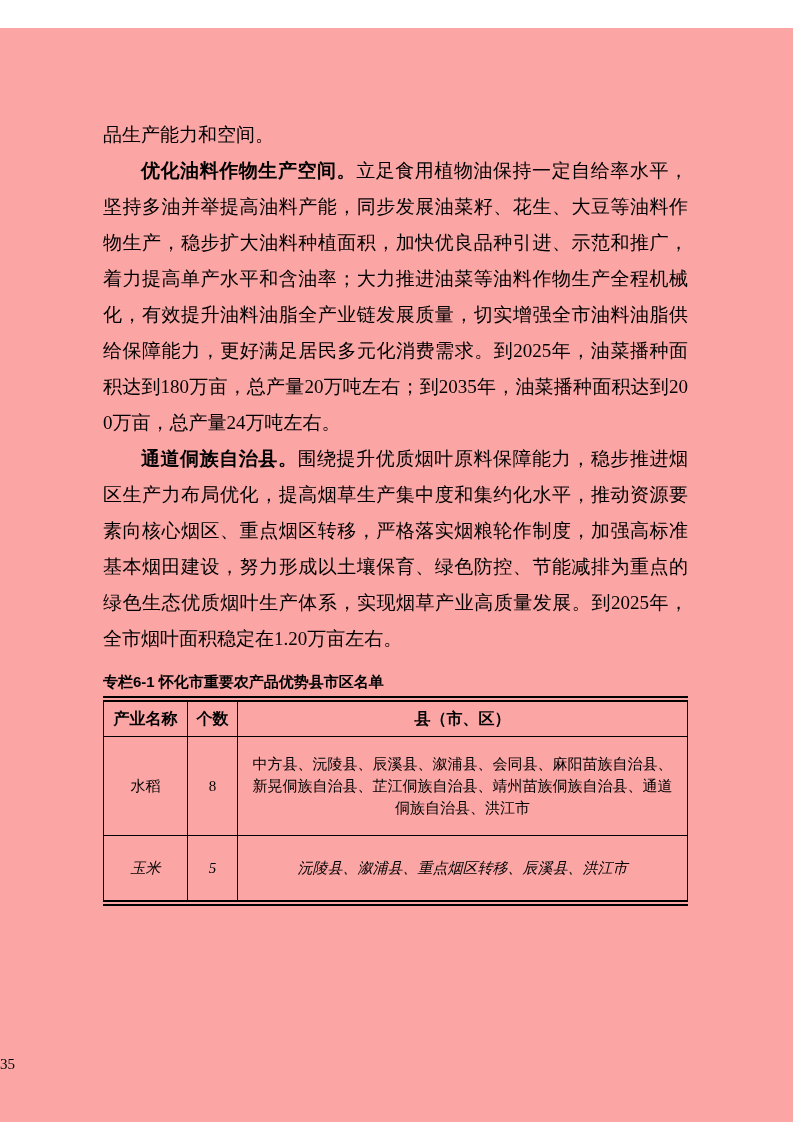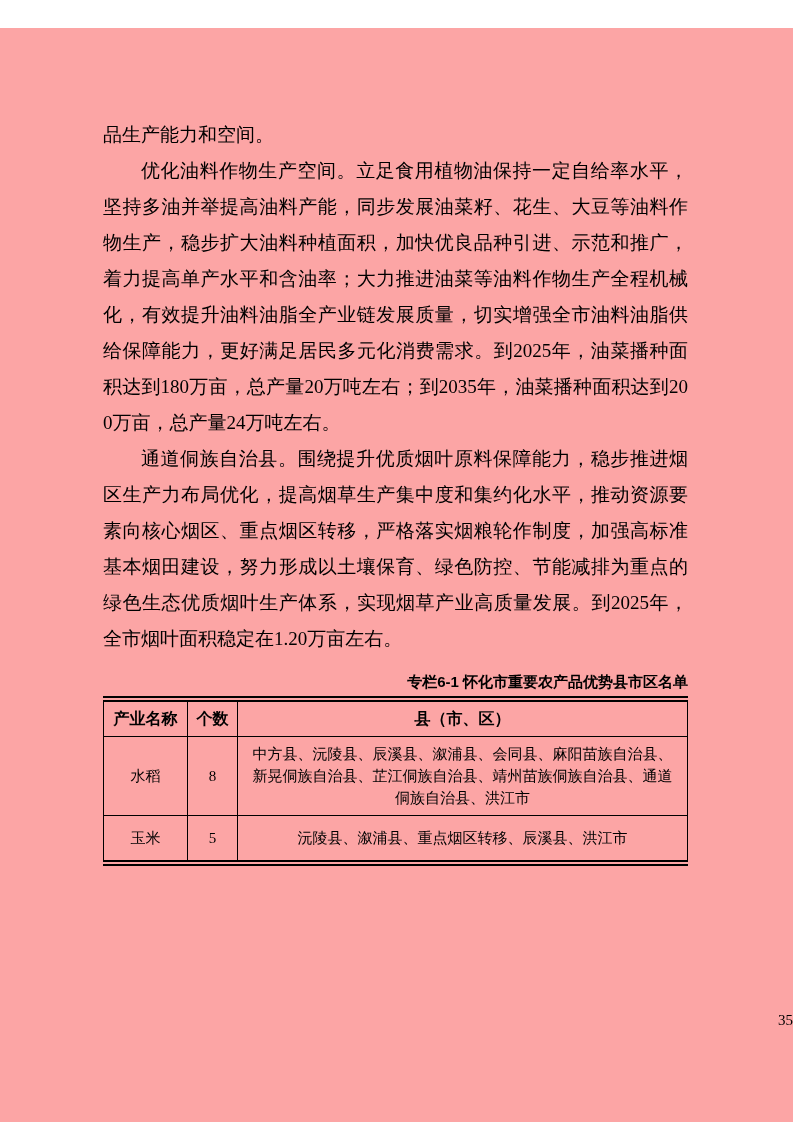--- a/index.html
+++ b/index.html
@@ -26,26 +26,26 @@
   .body-line, .para {
     margin: 0;
     font-size: 19px;
     line-height: 36px;
     text-align: justify;
     word-break: break-all;
   }
   .para { text-indent: 38px; }
   .no-indent { text-indent: 0; }
   .lead {
-    font-weight: normal;
+    font-weight: bold;
     font-family: "Liberation Sans", "DejaVu Sans", sans-serif;
   }
   .caption {
     margin: 15px 0 4px 0;
-    text-align: right;
+    text-align: left;
     font-size: 15px;
     font-weight: bold;
     line-height: 20px;
     font-family: "Liberation Sans", "DejaVu Sans", sans-serif;
     text-indent: 0;
   }
   table.counties {
     width: 100%;
     border-collapse: collapse;
     border-top: 6px double #000;
@@ -62,30 +62,30 @@
     padding: 1px 8px;
     line-height: 22px;
   }
   table.counties thead th {
     font-weight: bold;
     font-size: 16px;
     height: 30px;
     padding: 2px 4px;
     text-align: center;
   }
-  table.counties td.cell-counties { padding: 6px 10px; }
-  table.counties tbody tr.row-corn td { height: 32px; }
+  table.counties td.cell-counties { padding: 16px 10px; }
+  table.counties tbody tr.row-corn td { height: 32px; font-style: italic; }
   .col-industry { width: 84px; }
   .col-count   { width: 50px; }
   .page-number {
     position: absolute;
     left: 0;
     right: 0;
-    top: 984px;
-    text-align: right;
+    top: 1028px;
+    text-align: left;
     font-size: 15px;
     font-family: "Liberation Serif", "DejaVu Serif", serif;
   }
 </style>
 </head>
 <body>
 
 <div class="page">
 
   <div class="content">

